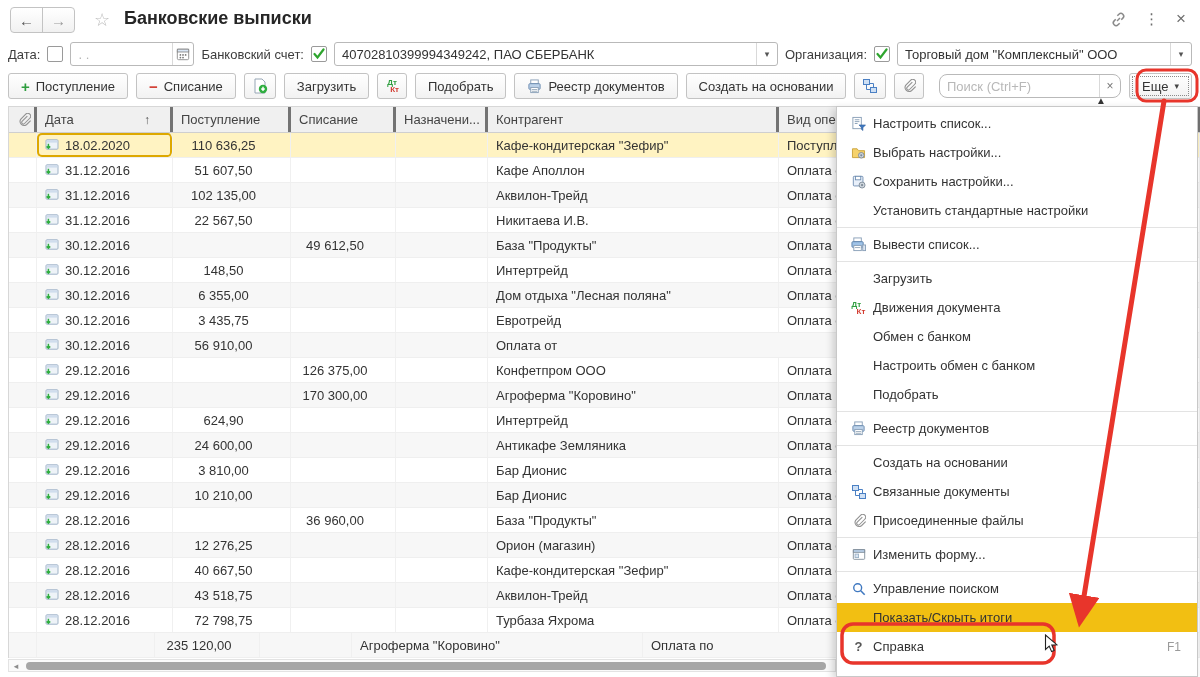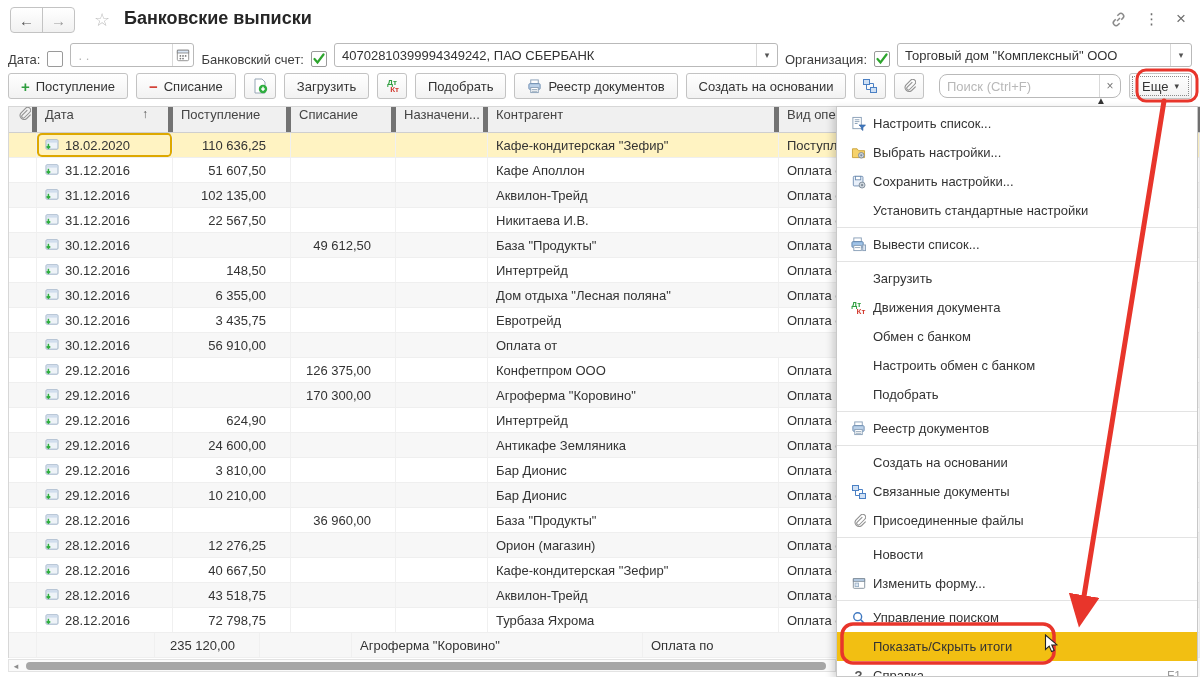--- a/index.html
+++ b/index.html
@@ -13,21 +13,21 @@
   .navbtn+.navbtn{border-left:1px solid #c3c3c3}
   .navbtn.fwd{color:#9b9b9b}
   .star{position:absolute;left:94px;top:9px;font-size:18px;color:#bdbdbd;cursor:pointer}
   .title{position:absolute;left:124px;top:8px;font-size:18px;font-weight:600;color:#262626}
   .winicons{position:absolute;right:14px;top:9px;display:flex;gap:17px;align-items:center;color:#6e6e6e}
   .winicons span{cursor:pointer;display:flex;align-items:center}
   .dots{font-size:15px}
   .closex{font-size:17px}
 
   
-  .filterbar{position:absolute;top:41px;left:8px;right:8px;height:26px;display:flex;align-items:flex-end;gap:7px}
+  .filterbar{position:absolute;top:41px;left:8px;right:8px;height:26px;display:flex;align-items:center;gap:7px}
   .flabel{color:#3c3c3c;white-space:nowrap}
   .cb{width:16px;height:16px;border:1px solid #9a9a9a;border-radius:2px;background:#fff;flex:none;
       display:inline-flex;align-items:center;justify-content:center;cursor:pointer;box-sizing:border-box}
   .combo{display:flex;align-items:center;height:24px;border:1px solid #b9b9b9;border-radius:3px;background:#fff;box-sizing:border-box}
   .combo input{border:0;outline:0;flex:1;min-width:0;padding:0 7px;font:13px "Liberation Sans",sans-serif;color:#333;background:transparent}
   .combo input::placeholder{color:#b5b5b5}
   .arrowbtn{width:20px;align-self:stretch;border-left:1px solid #d9d9d9;display:flex;align-items:center;
             justify-content:center;color:#555;font-size:9px;cursor:pointer;flex:none}
   .w-date{width:124px}.w-acct{width:444px}.w-org{flex:1}
 
@@ -47,27 +47,27 @@
   .searchbox input{border:0;outline:0;flex:1;min-width:0;padding:0 7px;font:13px "Liberation Sans",sans-serif;background:transparent}
   .searchbox input::placeholder{color:#b8b8b8}
   .sclear{width:20px;align-self:stretch;border-left:1px solid #d9d9d9;display:flex;align-items:center;
           justify-content:center;color:#777;font-size:12px;cursor:pointer}
   .morebtn{outline:1px dotted #8a8a8a;outline-offset:-4px}
   .morearrow{font-size:9px;color:#444}
 
   
   .table{position:absolute;top:106px;left:8px;right:0;border-left:1px solid #d7d7d7}
   .thead{display:flex;background:#f0f0f0;border-top:1px solid #d7d7d7;border-bottom:1px solid #cfcfcf;height:27px;color:#444;box-sizing:border-box}
-  .th{display:flex;padding:0 8px;border-right:5px solid #737373;box-sizing:border-box;
+  .th{display:flex;align-items:center;padding:0 8px;border-right:3px solid #737373;box-sizing:border-box;
       white-space:nowrap;overflow:hidden;cursor:pointer}
   .sortarrow{margin-left:auto;padding-right:12px;color:#555;font-size:12px}
   .trow{display:flex;height:25px;border-bottom:1px solid #efefef;box-sizing:border-box;cursor:pointer}
   .td{height:100%;display:flex;align-items:center;padding:0 8px;border-right:1px solid #f0f0f0;box-sizing:border-box;
       white-space:nowrap;overflow:hidden}
-  .td.num{justify-content:flex-end;padding-right:24px}
+  .td.num{justify-content:center;padding-right:24px}
   .c0{width:28px;flex:none}.c1{width:136px;flex:none}.c2{width:118px;flex:none}.c3{width:105px;flex:none}
   .c4{width:92px;flex:none}.c5{width:291px;flex:none}.c6{flex:1}
   .trow.alt{background:#f7f7f7}
   .trow.sel{background:#fff3c2}
   .selcell{box-shadow:inset 0 0 0 2px #dda800;border-radius:5px}
   .docicon{margin-right:6px;display:flex;flex:none}
   .clipicon{margin:0 auto;display:flex}
 
   
   .hscroll{position:absolute;left:8px;top:659px;width:828px;height:13px;background:#fafafa;border:1px solid #e3e3e3;
@@ -865,24 +865,20 @@
     <div class="mitem">
       <span class="micon">
         <svg width="14" height="14" viewBox="0 0 16 16">
           <path d="M11.8 3.6L6 9.4a1.8 1.8 0 002.6 2.6l6-6a3.2 3.2 0 00-4.6-4.6L4.4 7a4.6 4.6 0 006.4 6.4l4.8-4.8" fill="none" stroke="#909090" stroke-width="1.2"></path>
         </svg>
       </span>
       <span class="mlabel">Присоединенные файлы</span>
     </div>
     <div class="msep"></div>
     <div class="mitem">
-      <span class="micon"></span>
-      <span class="mlabel">Новости</span>
-    </div>
-    <div class="mitem">
       <span class="micon">
         <svg width="14" height="13" viewBox="0 0 16 14">
           <rect x="1.5" y="1.5" width="13" height="11" rx="1" fill="#fff" stroke="#7d8a97"></rect>
           <rect x="1.5" y="1.5" width="13" height="3" fill="#b9d0ea" stroke="#7d8a97"></rect>
           <rect x="3.5" y="6.5" width="4" height="4" fill="#dbe6f2" stroke="#9ab0c6"></rect>
         </svg>
       </span>
       <span class="mlabel">Изменить форму...</span>
     </div>
     <div class="msep"></div>

